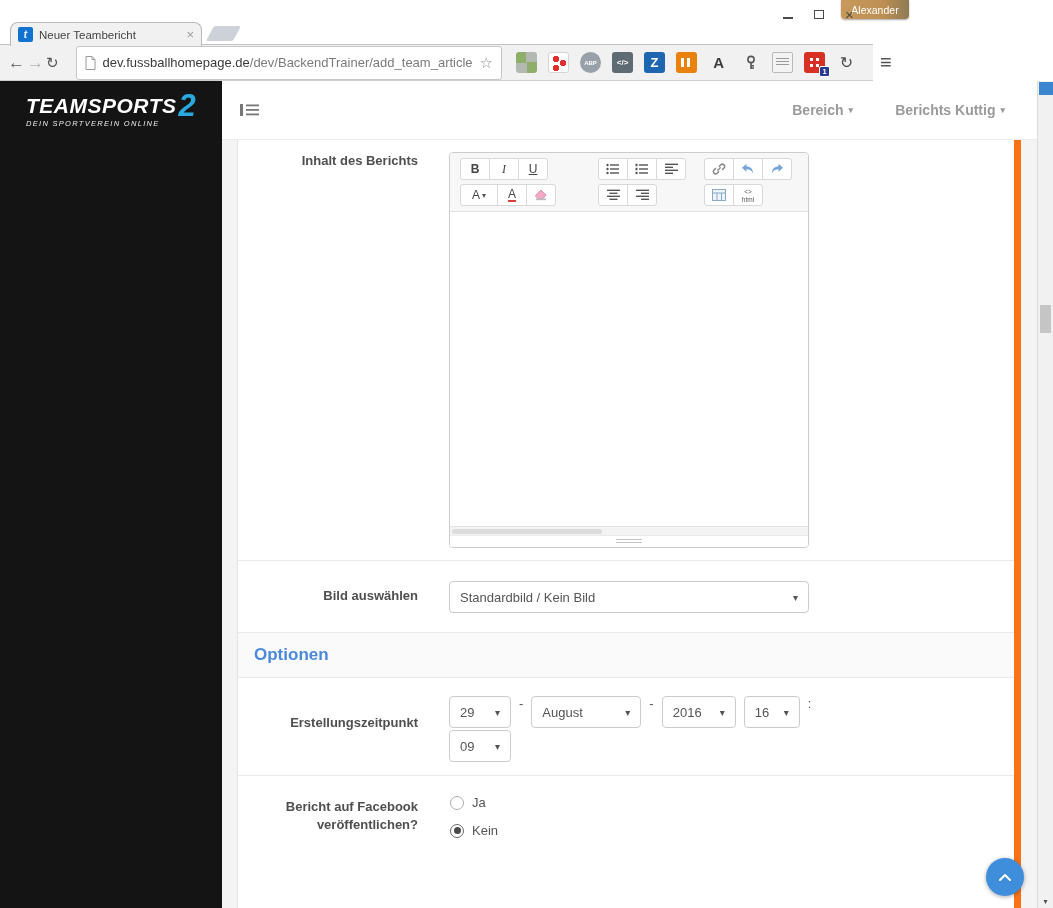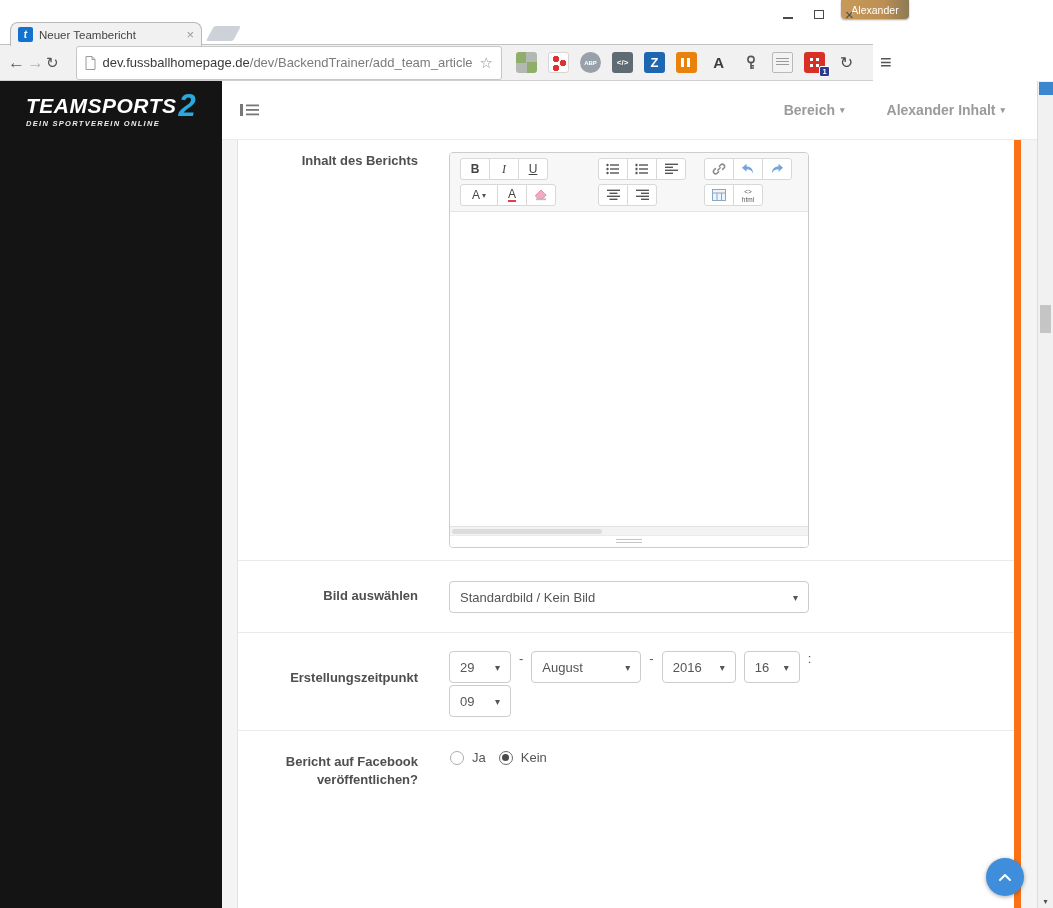--- a/index.html
+++ b/index.html
@@ -63,21 +63,21 @@
   .ext-sync{color:#4a4a4a;font-size:16px}
   .menu-btn{color:#555;font-size:20px;font-weight:bold;margin-left:6px;width:24px;text-align:center}
 
   
   .page{position:absolute;top:81px;left:0;width:1053px;height:827px;background:#f4f4f4}
   .sidebar{position:absolute;top:0;left:0;width:222px;height:100%;background:#141414}
   .logo{position:absolute;left:26px;top:13px;color:#fff;font-style:italic}
   .logo-line1{display:flex;align-items:center}
   .logo-text{font-size:21px;font-weight:bold;letter-spacing:.5px;line-height:22px}
   .logo-num{font-size:31px;font-weight:bold;color:#2aa9e0;line-height:24px;margin-left:2px}
-  .logo-tag{font-size:7.5px;letter-spacing:1.3px;color:#ececec;font-weight:bold;margin-top:1px}
+  .logo-tag{font-size:7.5px;letter-spacing:1.3px;color:#ececec;font-weight:normal;margin-top:1px}
 
   .main{position:absolute;left:222px;top:0;width:815px;height:100%}
   .topbar{position:absolute;top:0;left:0;right:0;height:59px;background:#fff;border-bottom:1px solid #ececec;
     display:flex;align-items:center;padding:0 18px}
   .topbar-right{margin-left:auto;display:flex;gap:42px;align-items:center;padding-right:14px}
   .top-menu{color:#9a9a9a;font-weight:bold;font-size:14px;display:flex;align-items:center;gap:5px}
   .top-caret{font-size:9px;color:#9a9a9a}
 
   .card{position:absolute;left:15px;top:59px;width:784px;height:768px;background:#fff;
     border-left:1px solid #e3e3e3;border-right:7px solid #f97316}
@@ -125,21 +125,21 @@
   .row-datetime{height:98px}
   .dt-wrap{position:absolute;left:211px;top:18px}
   .dt-line{display:flex;align-items:flex-start;gap:8px}
   .dt-line + .dt-line{margin-top:2px}
   .sep{color:#555}
   .sel-day{width:62px}.sel-month{width:110px}.sel-year{width:74px}.sel-hour{width:56px}.sel-min{width:62px}
 
   
   .row-facebook{height:87px}
   .fb-label{top:22px}
-  .radios{position:absolute;left:212px;top:19px;display:flex;flex-direction:row;gap:13px}
+  .radios{position:absolute;left:212px;top:19px;display:flex;flex-direction:column;gap:13px}
   .radio-line{display:flex;align-items:center;gap:8px;color:#555;font-size:13px}
   .radio{width:14px;height:14px;border:1px solid #adadad;border-radius:50%;background:#fff;
     display:inline-flex;align-items:center;justify-content:center}
   .radio.checked{border-color:#6b6b6b}
   .radio.checked .dot{width:7px;height:7px;border-radius:50%;background:#4a4a4a}
 
   
   .row-footer{height:46px;background:#fafafa}
   .btn-primary{position:absolute;left:15px;top:11px;background:#3d8ed8;color:#fff;border-radius:4px;
     padding:9px 16px;font-size:13.5px;border:1px solid #3684cc}
@@ -247,21 +247,21 @@
           <rect x="6" y="1.5" width="13" height="1.8" fill="#777"></rect>
           <rect x="6" y="6" width="13" height="1.8" fill="#777"></rect>
           <rect x="6" y="10.5" width="13" height="1.8" fill="#777"></rect>
         </svg>
         <div class="topbar-right">
           <span class="top-menu">
             <span>Bereich</span>
             <span class="top-caret">▾</span>
           </span>
           <span class="top-menu">
-            <span>Alexander Inhalt</span>
+            <span>Berichts Kuttig</span>
             <span class="top-caret">▾</span>
           </span>
         </div>
       </div>
 
       <div class="card">
 
         <div class="frow row-editor">
           <div class="flabel" style="top:12px">Inhalt des Berichts</div>
           <div class="editor">
@@ -393,20 +393,23 @@
         </div>
 
         <div class="frow row-image">
           <div class="flabel" style="top:26px">Bild auswählen</div>
           <div class="sel sel-image">
             <span>Standardbild / Kein Bild</span>
             <span class="caret">▾</span>
           </div>
         </div>
 
+        <div class="frow row-options">
+          <span class="options-title">Optionen</span>
+        </div>
 
         <div class="frow row-datetime">
           <div class="flabel" style="top:36px">Erstellungszeitpunkt</div>
           <div class="dt-wrap">
             <div class="dt-line">
               <div class="sel sel-day">
                 <span>29</span>
                 <span class="caret">▾</span>
               </div>
               <span class="sep">-</span>

